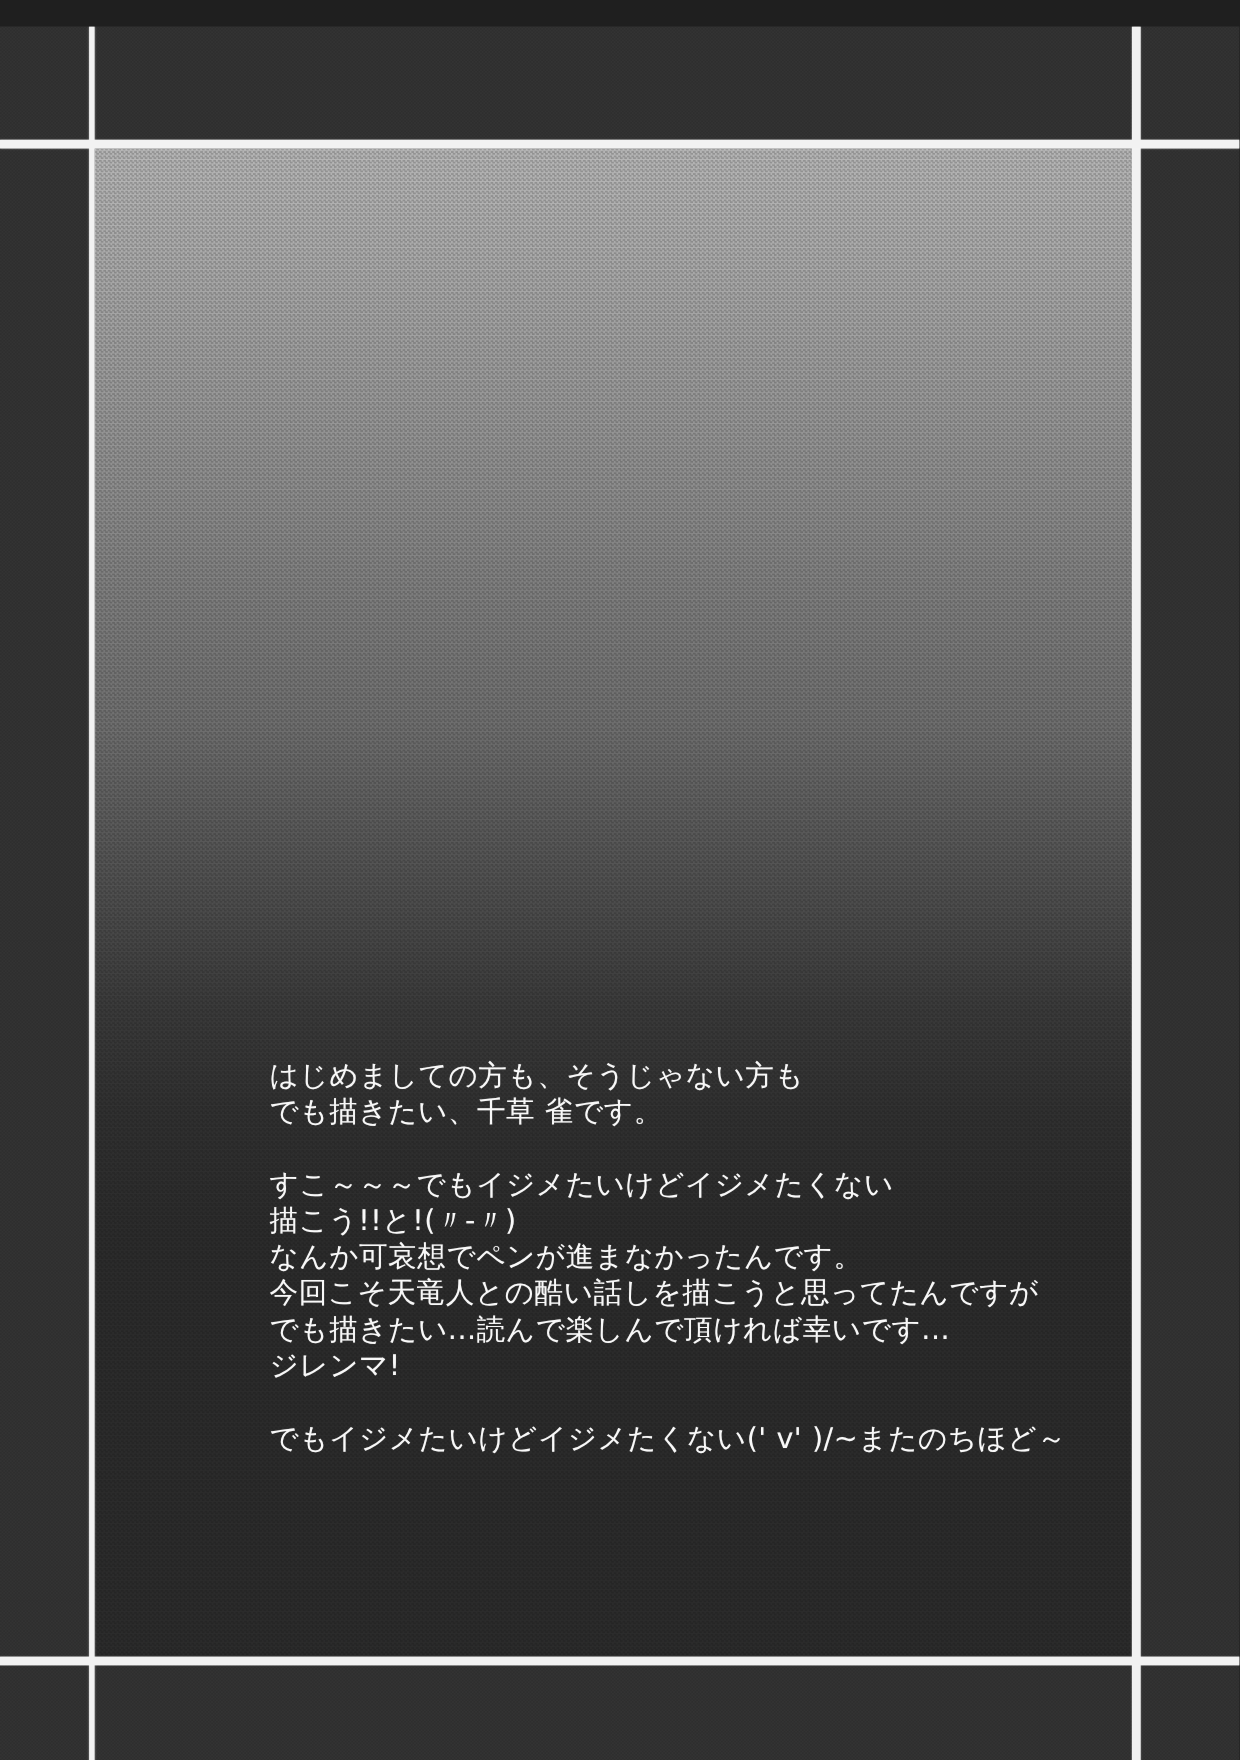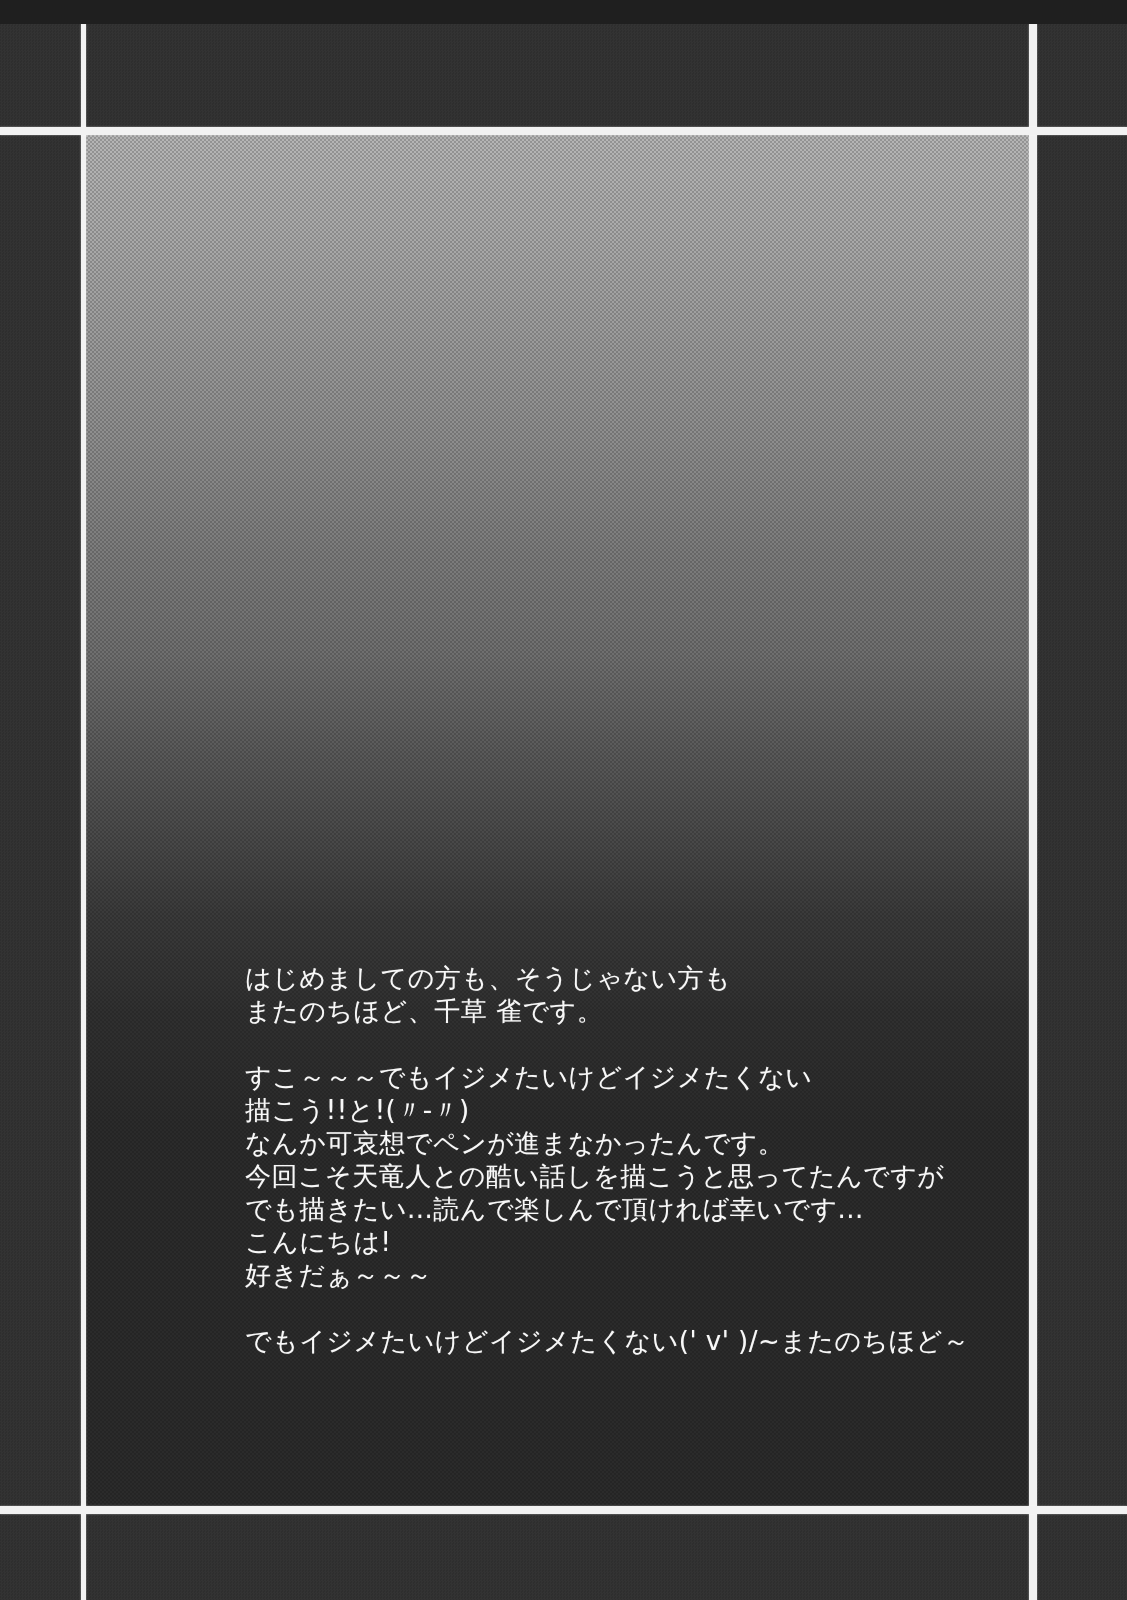--- a/index.html
+++ b/index.html
@@ -89,26 +89,25 @@
 
   <div class="panel"></div>
 
   <div class="frame-line v-left"></div>
   <div class="frame-line v-right"></div>
   <div class="frame-line h-top"></div>
   <div class="frame-line h-bottom"></div>
 
   <div class="afterword" id="afterword">
       <div class="line">はじめましての方も、そうじゃない方も</div>
-      <div class="line">またのちほど、千草 雀です。</div>
+      <div class="line">でも描きたい、千草 雀です。</div>
       <div class="line">&nbsp;</div>
       <div class="line">すこ～～～でもイジメたいけどイジメたくない</div>
       <div class="line">描こう!!と!(〃-〃)</div>
       <div class="line">なんか可哀想でペンが進まなかったんです。</div>
       <div class="line">今回こそ天竜人との酷い話しを描こうと思ってたんですが</div>
       <div class="line">でも描きたい...読んで楽しんで頂ければ幸いです...</div>
-      <div class="line">こんにちは!</div>
-      <div class="line">好きだぁ～～～</div>
+      <div class="line">ジレンマ!</div>
       <div class="line">&nbsp;</div>
       <div class="line">でもイジメたいけどイジメたくない(' v' )/~またのちほど～</div>
     </div>
 
 </div>
 
 </body></html>

